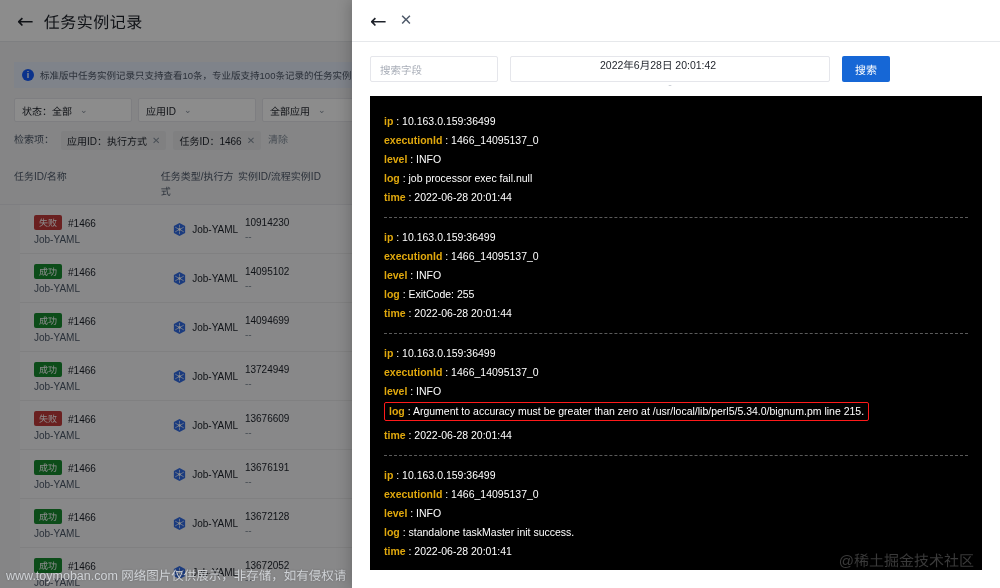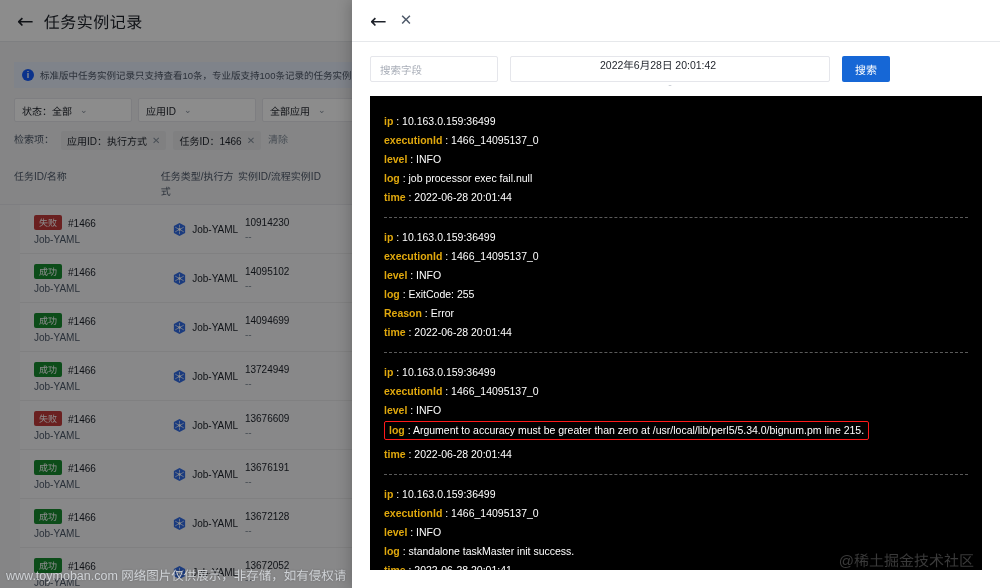--- a/index.html
+++ b/index.html
@@ -469,21 +469,20 @@
             <div class="log-line"><span class="log-key">level</span><span> : INFO</span></div>
             <div class="log-line"><span class="log-key">log</span><span> : job processor exec fail.null</span></div>
             <div class="log-line"><span class="log-key">time</span><span> : 2022-06-28 20:01:44</span></div>
           </div>
           <div class="log-sep"></div>
           <div class="log-block">
             <div class="log-line"><span class="log-key">ip</span><span> : 10.163.0.159:36499</span></div>
             <div class="log-line"><span class="log-key">executionId</span><span> : 1466_14095137_0</span></div>
             <div class="log-line"><span class="log-key">level</span><span> : INFO</span></div>
             <div class="log-line"><span class="log-key">log</span><span> : ExitCode: 255</span></div>
-            <div class="log-line"><span class="log-key">Reason</span><span> : Error</span></div>
             <div class="log-line"><span class="log-key">time</span><span> : 2022-06-28 20:01:44</span></div>
           </div>
           <div class="log-sep"></div>
           <div class="log-block"><div class="log-line"><span class="log-key">ip</span><span> : 10.163.0.159:36499</span></div><div class="log-line"><span class="log-key">executionId</span><span> : 1466_14095137_0</span></div><div class="log-line"><span class="log-key">level</span><span> : INFO</span></div><div class="log-line highlight"><span class="log-key">log</span><span> : Argument to accuracy must be greater than zero at /usr/local/lib/perl5/5.34.0/bignum.pm line 215.</span></div><div class="log-line"><span class="log-key">time</span><span> : 2022-06-28 20:01:44</span></div></div>
           <div class="log-sep"></div>
           <div class="log-block">
             <div class="log-line"><span class="log-key">ip</span><span> : 10.163.0.159:36499</span></div>
             <div class="log-line"><span class="log-key">executionId</span><span> : 1466_14095137_0</span></div>
             <div class="log-line"><span class="log-key">level</span><span> : INFO</span></div>
             <div class="log-line"><span class="log-key">log</span><span> : standalone taskMaster init success.</span></div>

